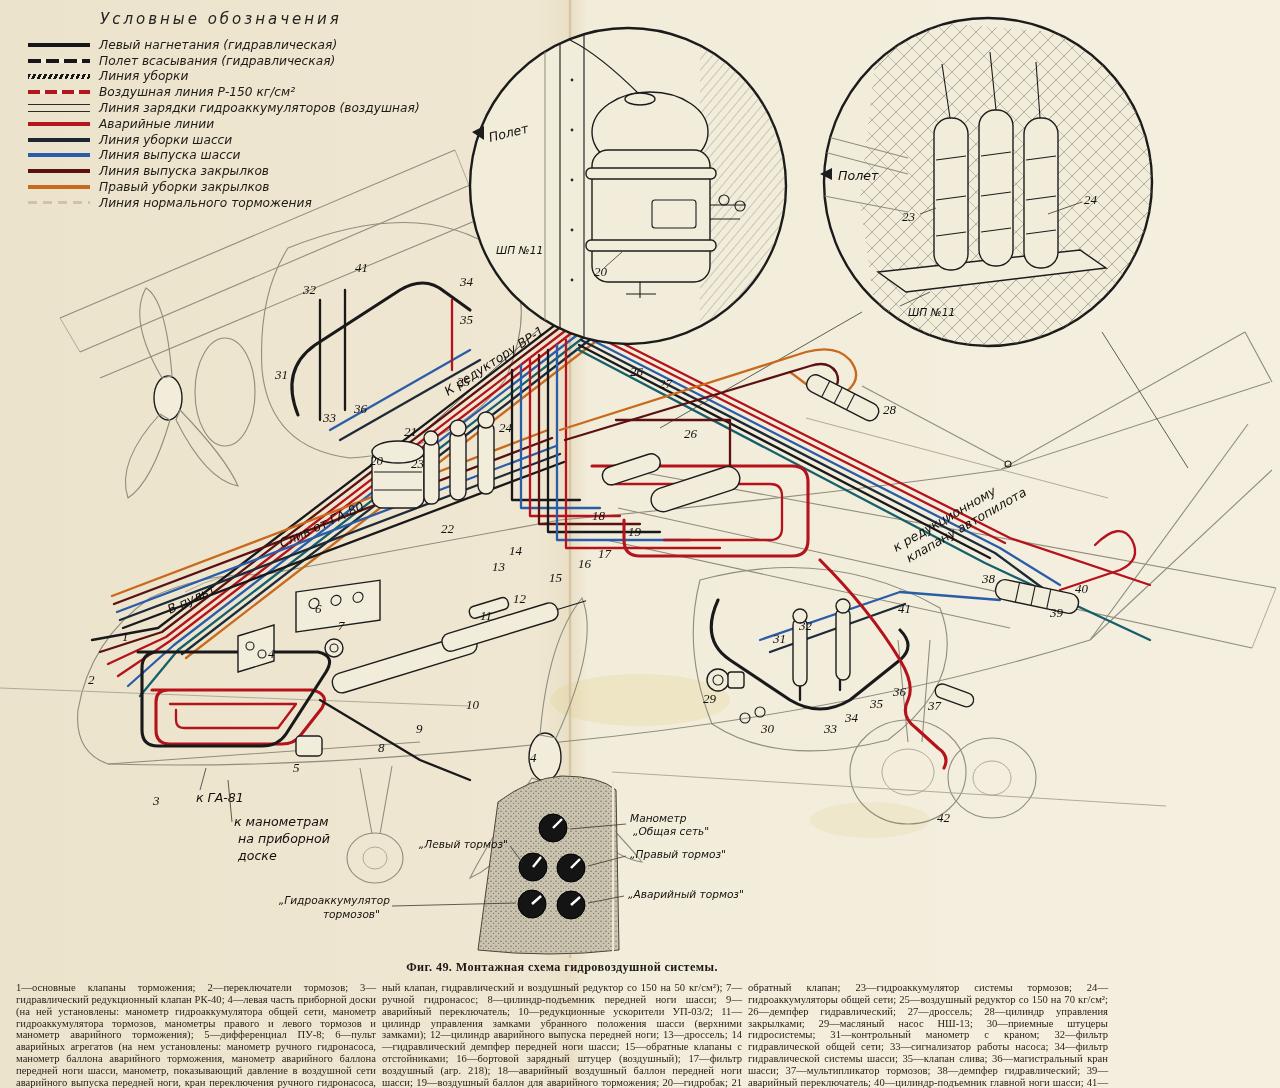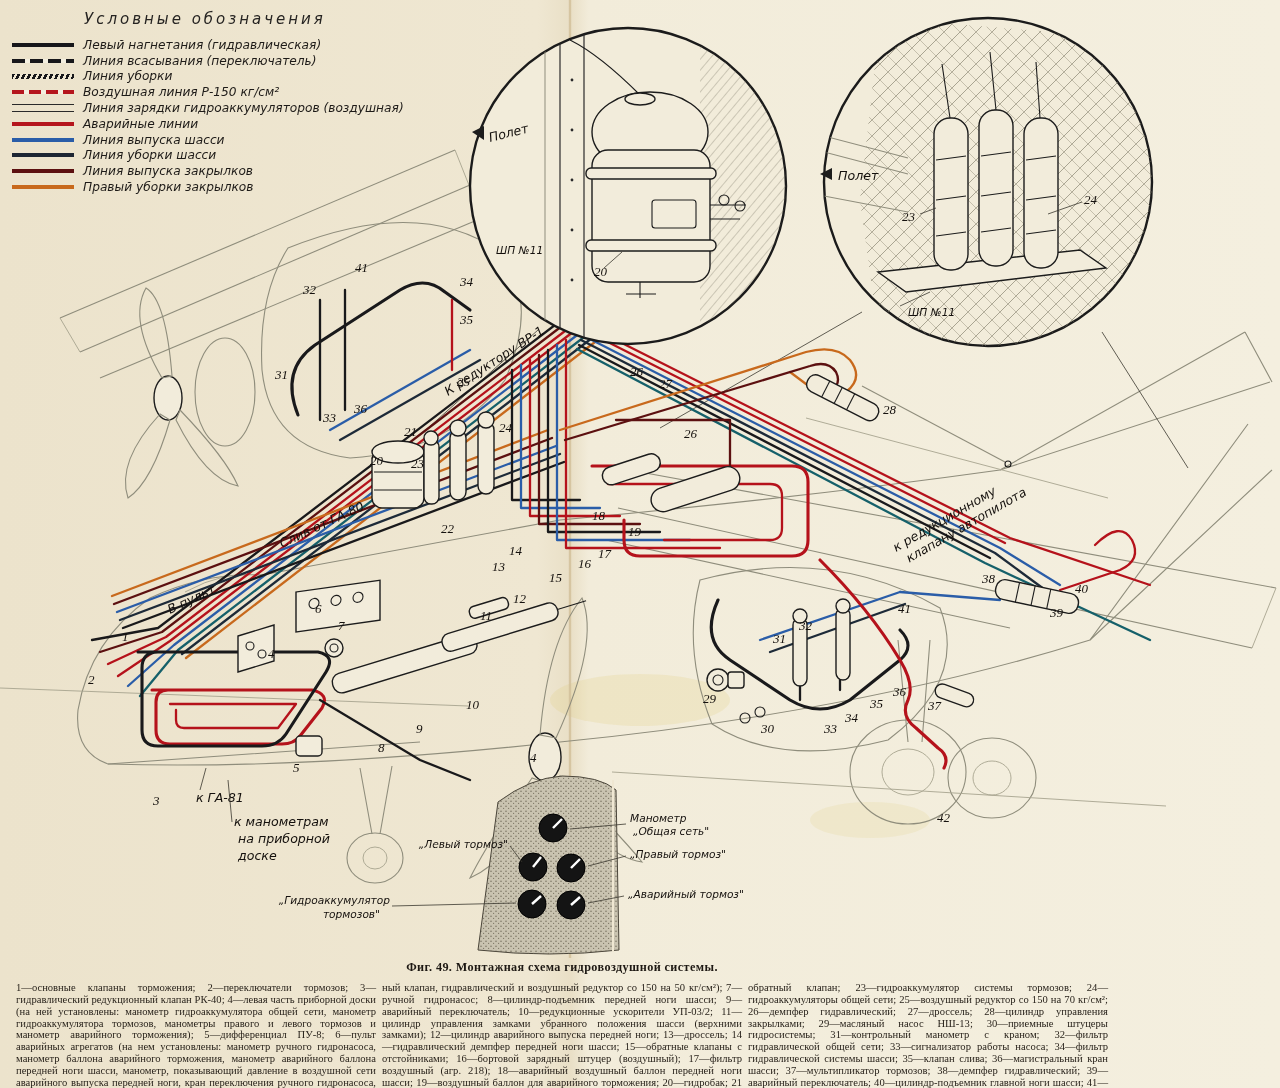--- a/index.html
+++ b/index.html
@@ -1,21 +1,21 @@
 <!DOCTYPE html>
 <html><head>
 <meta charset="utf-8">
 <style>
   html,body{margin:0;padding:0}
   body{width:1280px;height:1088px;overflow:hidden;
        font-family:"Liberation Serif",serif;}
   .sheet{position:relative;width:1280px;height:1088px;overflow:hidden;
     background:linear-gradient(90deg,#ece3cc 0%,#efe7d2 42%,#e9dfc6 44.6%,#f2ecda 46%,#f4efdf 100%);}
   
-  .legend{position:absolute;left:12px;top:12px;width:420px;z-index:5}
+  .legend{position:absolute;left:28px;top:12px;width:420px;z-index:5}
   .legend-title{font:italic 15px/1 "DejaVu Sans",sans-serif;letter-spacing:3px;color:#262422;
     margin:0 0 10px 72px;}
   .legend-row{display:flex;align-items:center;height:15.8px}
   .swatch{width:62px;min-width:62px;margin-right:9px;height:4px}
   .legend-label{font:italic 12.2px/1 "DejaVu Sans",sans-serif;color:#1e1b18;white-space:nowrap}
   .sw0{background:#17171a}
   .sw1{background:repeating-linear-gradient(90deg,#17171a 0 13px,#f4efdf 13px 18px)}
   .sw2{height:5px;background:repeating-linear-gradient(115deg,#17171a 0 2.5px,#efe7d2 2.5px 5px)}
   .sw3{background:repeating-linear-gradient(90deg,#b5161d 0 12px,#f4efdf 12px 17px)}
   .sw4{height:6px;background:none;border-top:1.6px solid #2a2a2a;border-bottom:1.6px solid #2a2a2a}
@@ -51,53 +51,57 @@
 <div class="sheet">
 
   <div class="legend">
     <p class="legend-title">Условные обозначения</p>
     <div class="legend-row">
         <span class="swatch sw0"></span>
         <span class="legend-label">Левый нагнетания (гидравлическая)</span>
       </div>
     <div class="legend-row">
         <span class="swatch sw1"></span>
-        <span class="legend-label">Линия всасывания (переключатель)</span>
+        <span class="legend-label">Полет всасывания (гидравлическая)</span>
       </div>
     <div class="legend-row">
         <span class="swatch sw2"></span>
         <span class="legend-label">Линия уборки</span>
       </div>
     <div class="legend-row">
         <span class="swatch sw3"></span>
         <span class="legend-label">Воздушная линия  Р-150 кг/см²</span>
       </div>
     <div class="legend-row">
         <span class="swatch sw4"></span>
         <span class="legend-label">Линия зарядки гидроаккумуляторов (воздушная)</span>
       </div>
     <div class="legend-row">
         <span class="swatch sw5"></span>
         <span class="legend-label">Аварийные линии</span>
       </div>
     <div class="legend-row">
+        <span class="swatch sw7"></span>
+        <span class="legend-label">Линия уборки шасси</span>
+      </div>
+    <div class="legend-row">
         <span class="swatch sw6"></span>
         <span class="legend-label">Линия выпуска шасси</span>
       </div>
     <div class="legend-row">
-        <span class="swatch sw7"></span>
-        <span class="legend-label">Линия уборки шасси</span>
-      </div>
-    <div class="legend-row">
         <span class="swatch sw8"></span>
         <span class="legend-label">Линия выпуска закрылков</span>
       </div>
     <div class="legend-row">
         <span class="swatch sw9"></span>
         <span class="legend-label">Правый уборки закрылков</span>
+      </div>
+    <div class="legend-row">
+        <span class="swatch sw10"></span>
+        <span class="legend-label">Линия нормального торможения</span>
       </div>
   </div>
 
   <svg class="canvas" width="1280" height="958" viewBox="0 0 1280 958">
     <defs>
       <pattern id="hatchP" width="7" height="7" patternUnits="userSpaceOnUse" patternTransform="rotate(40)">
         <line x1="0" y1="0" x2="0" y2="7" stroke="#6f6b5c" stroke-width="1"></line>
       </pattern>
       <pattern id="xh" width="16" height="16" patternUnits="userSpaceOnUse">
         <path d="M0,16 L16,0 M-2,2 L2,-2 M14,18 L18,14" stroke="#77735f" stroke-width=".8" fill="none"></path>

